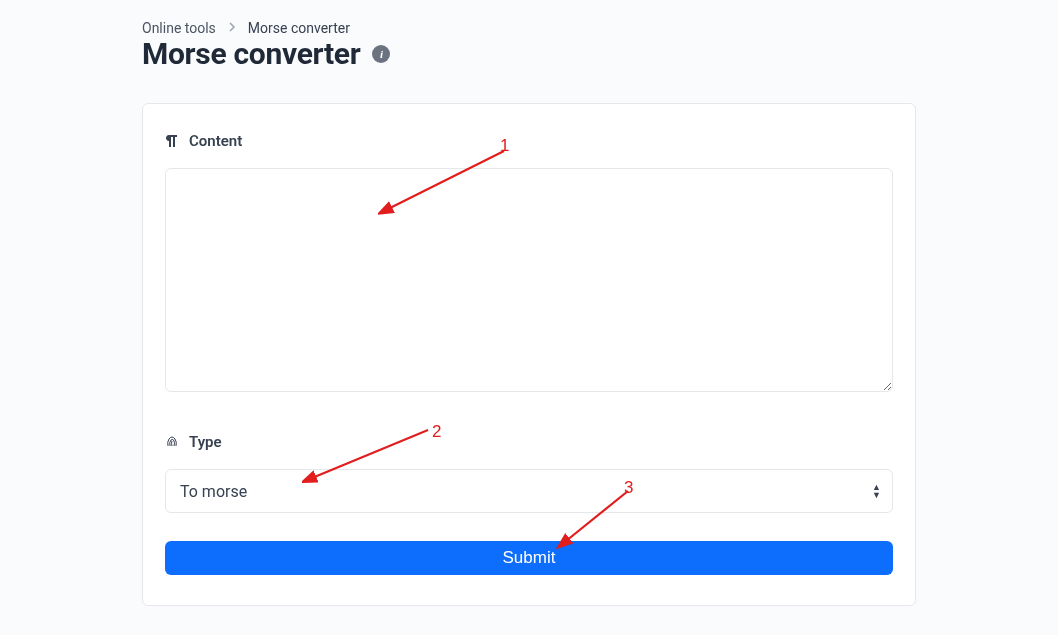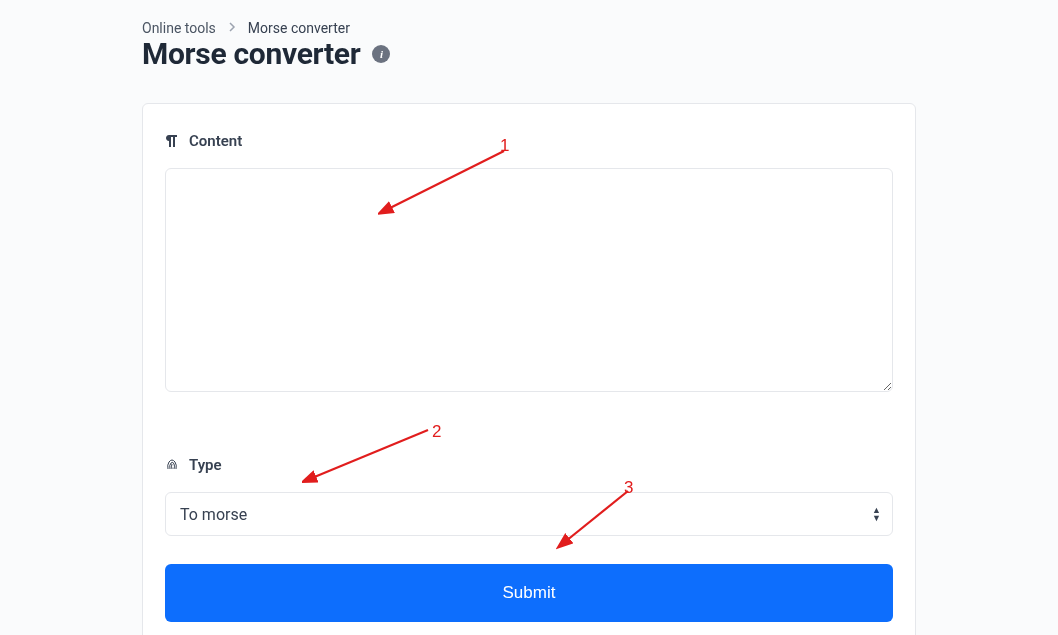--- a/index.html
+++ b/index.html
@@ -94,21 +94,21 @@
     border-radius: 6px;
     padding: 10px 12px;
     font-family: inherit;
     font-size: 15px;
     color: #374151;
     background: #fff;
     resize: vertical;
     outline: none;
   }
   .field-group + .field-group {
-    margin-top: 60px;
+    margin-top: 37px;
   }
   .select-wrap {
     position: relative;
     width: 100%;
   }
   select.type-select {
     width: 100%;
     height: 44px;
     border: 1px solid #e5e7eb;
     border-radius: 6px;
@@ -131,21 +131,21 @@
     flex-direction: column;
     gap: 1px;
     color: #374151;
     pointer-events: none;
     font-size: 9px;
     line-height: 7px;
   }
   .submit-btn {
     display: block;
     width: 100%;
-    height: 58px;
+    height: 34px;
     margin-top: 28px;
     background: #0d6efd;
     color: #fff;
     border: none;
     border-radius: 6px;
     font-size: 17px;
     font-weight: 400;
     cursor: pointer;
   }
 

